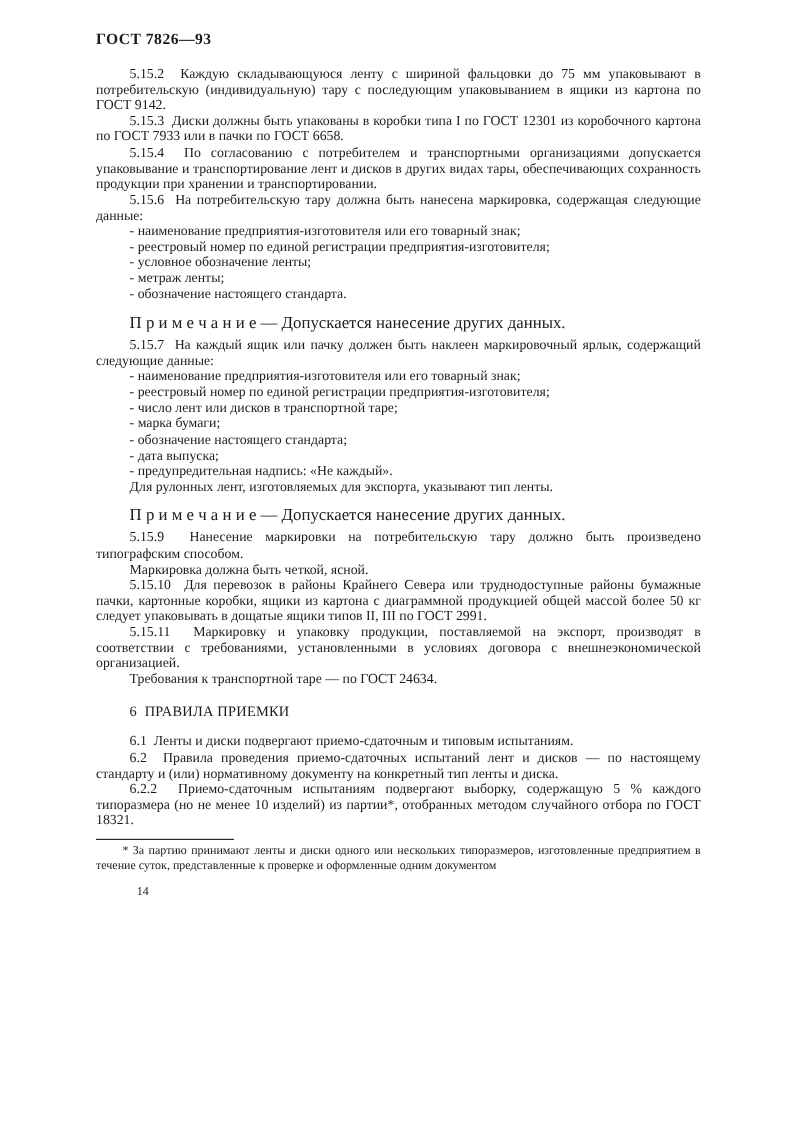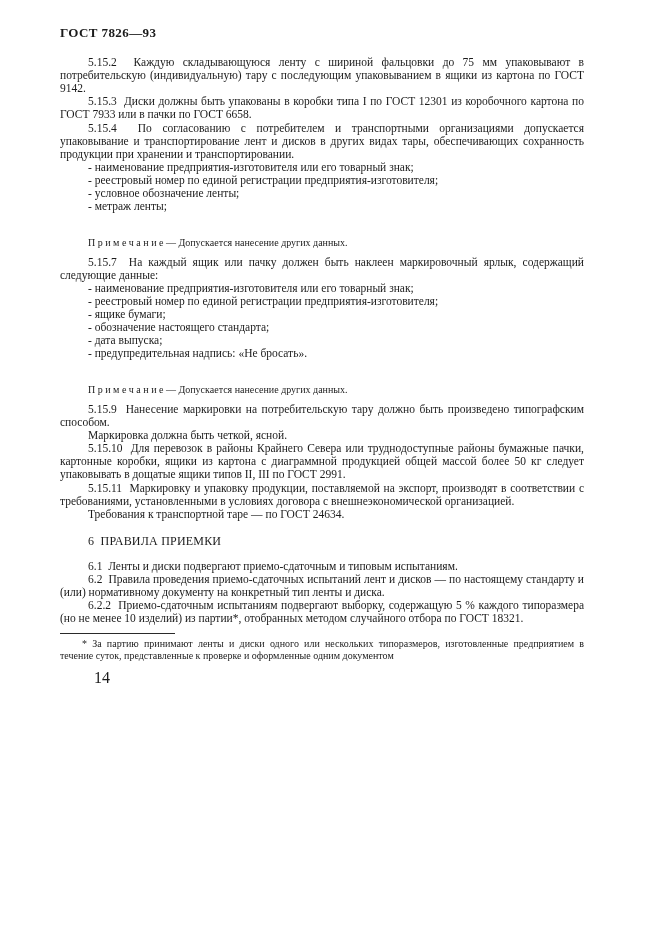--- a/index.html
+++ b/index.html
@@ -2,21 +2,21 @@
 <html><head>
 <meta charset="utf-8">
 <style>
   html, body { margin: 0; padding: 0; background: #ffffff; }
   .page {
     position: relative;
     width: 626px;
     height: 936px;
     background: #ffffff;
     box-sizing: border-box;
-    padding: 26px 42px 0 60px;
+    padding: 26px 42px 0 80px;
     font-family: "Liberation Serif", "DejaVu Serif", serif;
     font-size: 11.5px;
     line-height: 13.1px;
     color: #1b1b1b;
     overflow: hidden;
   }
   .header {
     font-weight: bold;
     font-size: 13px;
     letter-spacing: 0.4px;
@@ -25,23 +25,23 @@
   .body-blocks { }
   .para {
     text-align: justify;
     text-indent: 28px;
   }
   .list-item {
     text-align: justify;
     padding-left: 28px;
   }
   .note {
-    font-size: 10px;
+    font-size: 14px;
     line-height: 11.5px;
-    margin: 24px 0 7px 28px;
+    margin: 11px 0 7px 28px;
   }
   .heading {
     font-weight: normal;
     font-size: 12px;
     letter-spacing: 0.2px;
     text-indent: 28px;
     margin: 14px 0 12px 0;
   }
   .footnote-rule {
     width: 115px;
@@ -50,47 +50,51 @@
     margin-top: 8px;
   }
   .footnote {
     font-size: 10px;
     line-height: 11.8px;
     text-align: justify;
     text-indent: 22px;
     margin-top: 4px;
   }
   .page-number {
-    font-size: 16px;
+    font-size: 10px;
     margin-top: 9px;
     margin-left: 34px;
   }
 </style>
 </head>
 <body>
 
 <div class="page">
   <div class="header">ГОСТ 7826—93</div>
 
   <div class="body-blocks">
       <div class="para">5.15.2&nbsp; Каждую складывающуюся ленту с шириной фальцовки до 75 мм упаковывают в потребительскую (индивидуальную) тару с последующим упаковыванием в ящики из картона по ГОСТ 9142.</div>
       <div class="para">5.15.3&nbsp; Диски должны быть упакованы в коробки типа I по ГОСТ 12301 из коробочного картона по ГОСТ 7933 или в пачки по ГОСТ 6658.</div>
       <div class="para">5.15.4&nbsp; По согласованию с потребителем и транспортными организациями допускается упаковывание и транспортирование лент и дисков в других видах тары, обеспечивающих сохранность продукции при хранении и транспортировании.</div>
+      <div class="para">5.15.6&nbsp; На потребительскую тару должна быть нанесена маркировка, содержащая следующие данные:</div>
       <div class="list-item">- наименование предприятия-изготовителя или его товарный знак;</div>
       <div class="list-item">- реестровый номер по единой регистрации предприятия-изготовителя;</div>
       <div class="list-item">- условное обозначение ленты;</div>
       <div class="list-item">- метраж ленты;</div>
+      <div class="list-item">- обозначение настоящего стандарта.</div>
       <div class="note">П р и м е ч а н и е — Допускается нанесение других данных.</div>
       <div class="para">5.15.7&nbsp; На каждый ящик или пачку должен быть наклеен маркировочный ярлык, содержащий следующие данные:</div>
       <div class="list-item">- наименование предприятия-изготовителя или его товарный знак;</div>
       <div class="list-item">- реестровый номер по единой регистрации предприятия-изготовителя;</div>
-      <div class="list-item">- ящике бумаги;</div>
+      <div class="list-item">- число лент или дисков в транспортной таре;</div>
+      <div class="list-item">- марка бумаги;</div>
       <div class="list-item">- обозначение настоящего стандарта;</div>
       <div class="list-item">- дата выпуска;</div>
-      <div class="list-item">- предупредительная надпись: «Не бросать».</div>
+      <div class="list-item">- предупредительная надпись: «Не каждый».</div>
+      <div class="para">Для рулонных лент, изготовляемых для экспорта, указывают тип ленты.</div>
       <div class="note">П р и м е ч а н и е — Допускается нанесение других данных.</div>
       <div class="para">5.15.9&nbsp; Нанесение маркировки на потребительскую тару должно быть произведено типографским способом.</div>
       <div class="para">Маркировка должна быть четкой, ясной.</div>
       <div class="para">5.15.10&nbsp; Для перевозок в районы Крайнего Севера или труднодоступные районы бумажные пачки, картонные коробки, ящики из картона с диаграммной продукцией общей массой более 50 кг следует упаковывать в дощатые ящики типов II, III по ГОСТ 2991.</div>
       <div class="para">5.15.11&nbsp; Маркировку и упаковку продукции, поставляемой на экспорт, производят в соответствии с требованиями, установленными в условиях договора с внешнеэкономической организацией.</div>
       <div class="para">Требования к транспортной таре — по ГОСТ 24634.</div>
       <div class="heading">6&nbsp; ПРАВИЛА ПРИЕМКИ</div>
       <div class="para">6.1&nbsp; Ленты и диски подвергают приемо-сдаточным и типовым испытаниям.</div>
       <div class="para">6.2&nbsp; Правила проведения приемо-сдаточных испытаний лент и дисков — по настоящему стандарту и (или) нормативному документу на конкретный тип ленты и диска.</div>
       <div class="para">6.2.2&nbsp; Приемо-сдаточным испытаниям подвергают выборку, содержащую 5 % каждого типоразмера (но не менее 10 изделий) из партии*, отобранных методом случайного отбора по ГОСТ 18321.</div>

